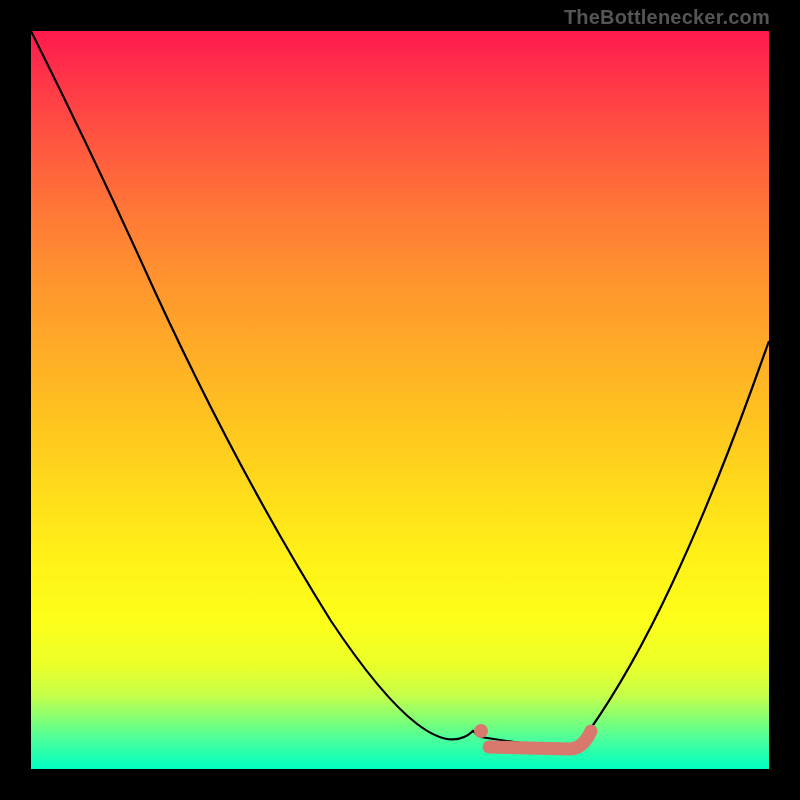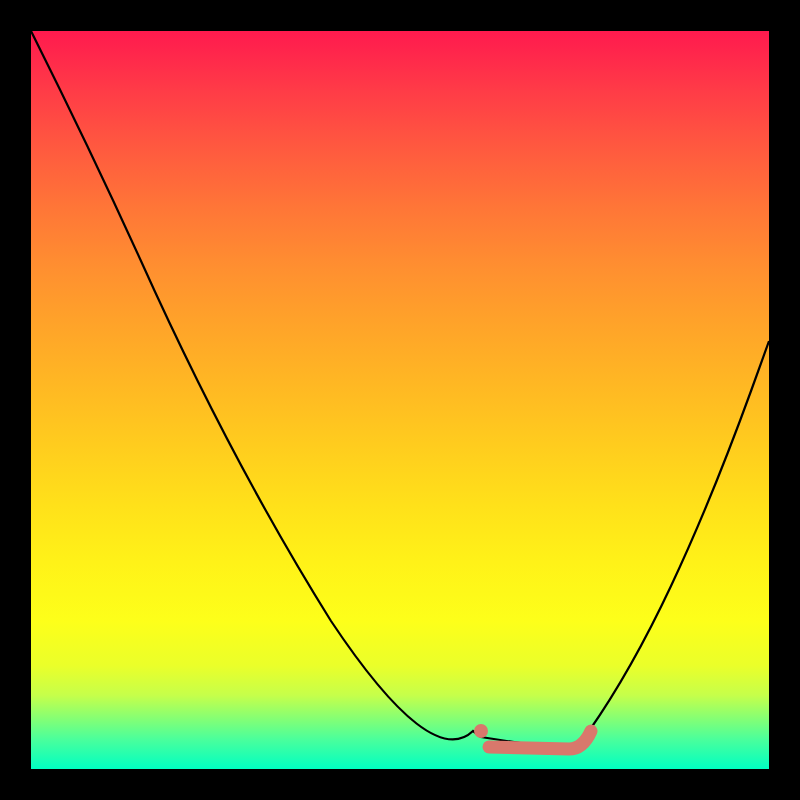--- a/index.html
+++ b/index.html
@@ -57,20 +57,21 @@
     left: 0;
     top: 0;
     width: 738px;
     height: 738px;
     display: block;
   }
 </style>
 </head>
 <body>
 <div class="container">
+  <div class="attribution">TheBottlenecker.com</div>
   <div class="plot-area">
     <svg class="curve" viewBox="0 0 738 738" preserveAspectRatio="none">
       <path d="M 0 0
                Q 60 120, 110 230
                Q 200 430, 300 590
                Q 400 740, 442 700
                L 450 706
                L 540 720
                Q 555 715, 558 700
                Q 600 640, 640 555

